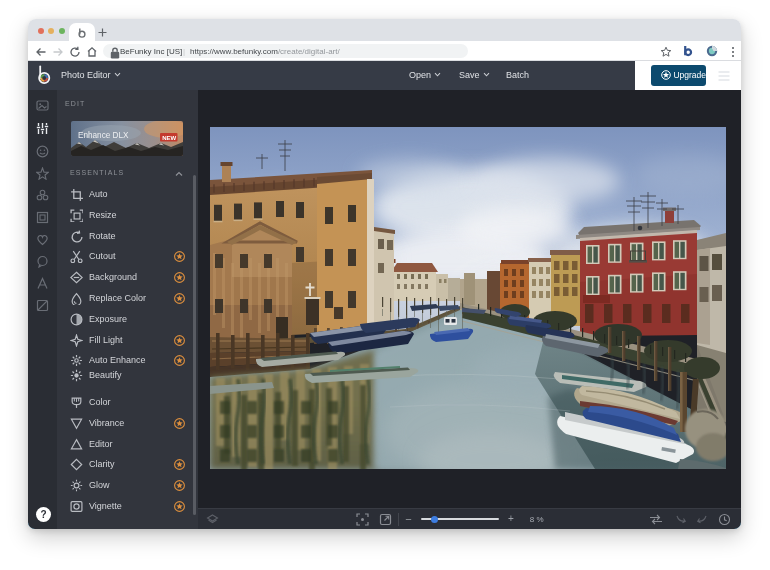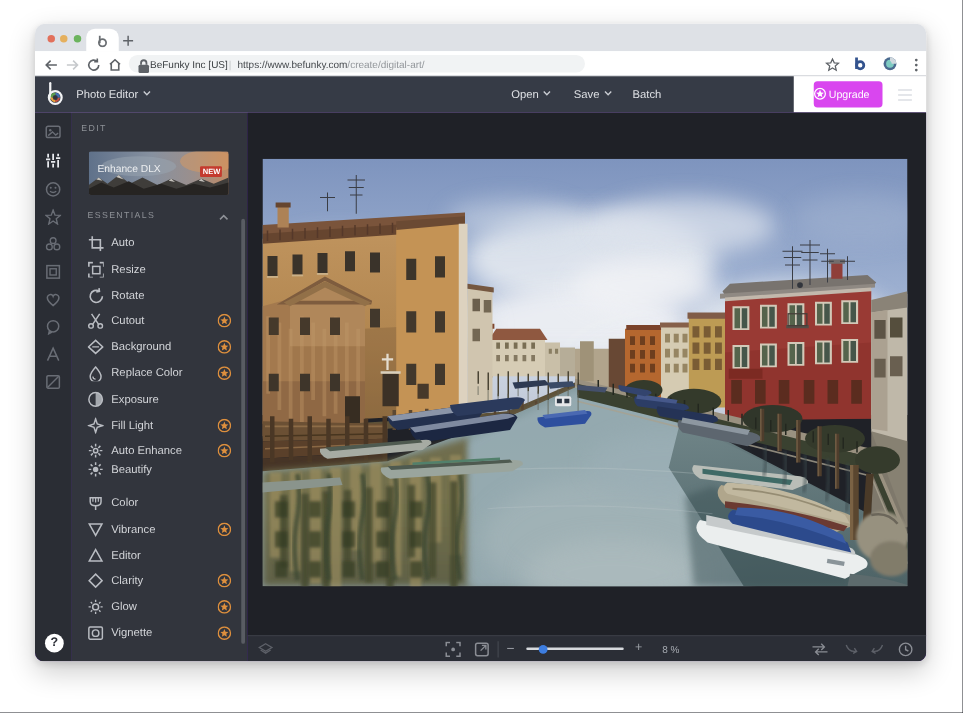--- a/index.html
+++ b/index.html
@@ -8,23 +8,23 @@
        box-shadow:0 8px 22px rgba(0,0,0,.20),0 2px 6px rgba(0,0,0,.12);overflow:hidden;background:#fff;}
   .tabbar{position:absolute;left:0;top:0;width:713px;height:22px;background:#dee1e6;}
   .dot{position:absolute;top:9px;width:6px;height:6px;border-radius:50%;}
   .tab{position:absolute;left:41px;top:4px;width:26px;height:18px;background:#fff;border-radius:7px 7px 0 0;}
   .addr{position:absolute;left:0;top:22px;width:713px;height:20px;background:#fff;border-bottom:1px solid #dadce0;box-sizing:border-box;}
   .pill{position:absolute;left:75px;top:3px;width:365px;height:14px;border-radius:7px;background:#f1f3f4;}
   .aico{position:absolute;top:4px;width:12px;height:12px;}
   .atxt{position:absolute;top:3.5px;font-size:8px;line-height:13px;color:#3c4043;}
   .appbar{position:absolute;left:0;top:42px;width:607px;height:29px;background:#363b46;}
   .menutxt{position:absolute;top:0;height:29px;line-height:29px;font-size:9px;color:#dfe1e5;}
-  .upg{position:absolute;left:623px;top:4px;width:55px;height:21px;background:#d946ef;border-radius:3px;color:#fff;
-       font-size:8.5px;line-height:21px;text-align:left;}
-  .main{position:absolute;left:0;top:71px;width:713px;height:439px;background:#4c1d95;}
+  .upg{position:absolute;left:623px;top:4px;width:55px;height:21px;background:#0c4a6e;border-radius:3px;color:#fff;
+       font-size:8.5px;line-height:21px;text-align:right;}
+  .main{position:absolute;left:0;top:71px;width:713px;height:439px;background:#7dd3fc;}
   .rail{position:absolute;left:0;top:0;width:29px;height:439px;background:#2a2d34;}
   .panel{position:absolute;left:29px;top:0;width:141px;height:439px;background:#32353d;}
   .canvas{position:absolute;left:170px;top:0;width:543px;height:418px;background:#1f2127;}
   .botbar{position:absolute;left:170px;top:418px;width:543px;height:21px;background:#2b2e36;border-top:1px solid #383b43;box-sizing:border-box;}
   .hdr{position:absolute;font-size:7px;letter-spacing:1.1px;color:#8e9197;}
   .row{position:absolute;left:0;width:141px;height:21px;}
   .row .ric{position:absolute;left:13px;top:4px;width:13px;height:13px;}
   .row .rlb{position:absolute;left:32px;top:0;height:21px;line-height:21px;font-size:9px;color:#d3d5d9;}
   .star{position:absolute;left:117px;top:5px;width:11px;height:11px;}
   .railico{position:absolute;left:8px;width:13px;height:13px;}

